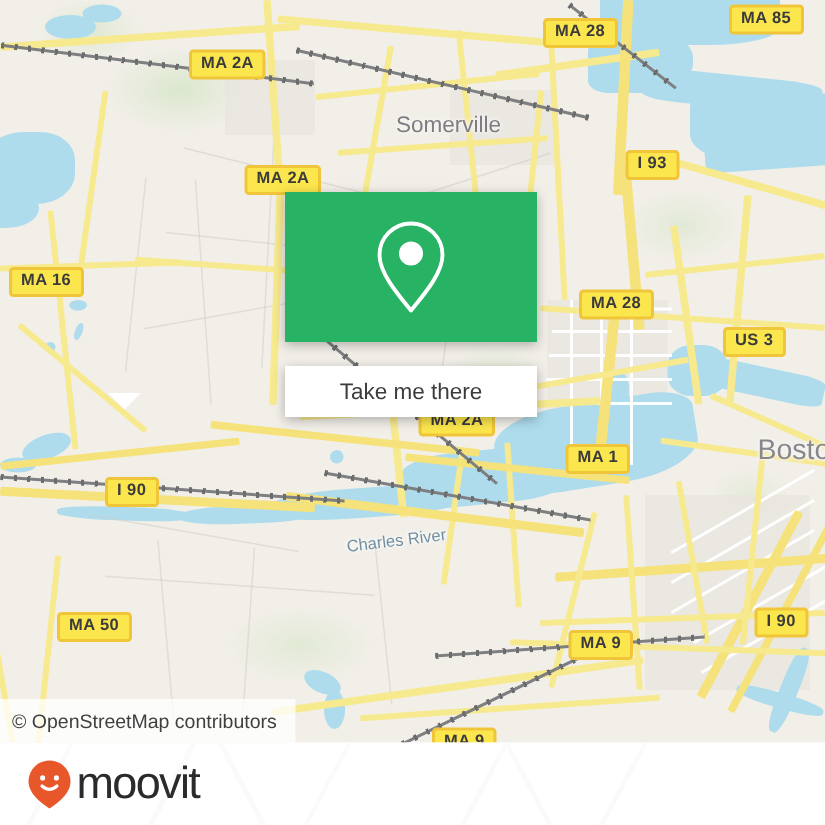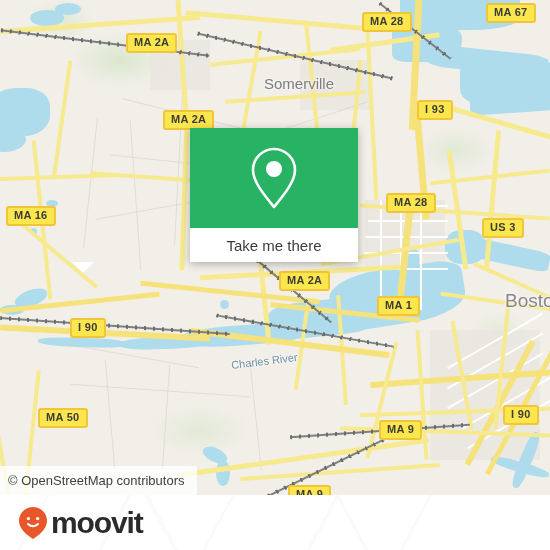--- a/index.html
+++ b/index.html
@@ -111,20 +111,21 @@
   }
   #poi-card-button {
     height: 34px;
     background: #ffffff;
     display: flex;
     align-items: center;
     justify-content: center;
     color: #3c3c3c;
     font-size: 15px;
     position: relative;
+    margin-top: 16px;
   }
   #poi-card-tail {
     position: absolute;
     left: 72px; top: 262px;
     width: 0; height: 0;
     border-left: 11px solid transparent;
     border-right: 11px solid transparent;
     border-top: 11px solid #ffffff;
   }
 
@@ -168,21 +169,21 @@
     white-space: nowrap;
     z-index: 2;
   }
   #moovit-logo {
     position: relative;
     display: flex; align-items: center; gap: 3px;
     z-index: 2;
   }
   #moovit-wordmark {
     font-size: 30px;
-    font-weight: bold;
+    font-weight: normal;
     color: #2b2b2b;
     letter-spacing: -1.1px;
     line-height: 30px;
     text-align: right;
   }
 </style>
 </head>
 <body>
 
 <div id="app">
@@ -320,24 +321,24 @@
     <div class="rail" style="left:0px;top:325px;width:230px;height:2px;transform:rotate(4deg);"></div>
     <div class="rail" style="left:215px;top:330px;width:180px;height:2px;transform:rotate(10deg);"></div>
     <div class="rail" style="left:190px;top:270px;width:160px;height:2px;transform:rotate(40deg);"></div>
     <div class="rail" style="left:290px;top:430px;width:180px;height:2px;transform:rotate(-4deg);"></div>
     <div class="rail" style="left:260px;top:460px;width:160px;height:2px;transform:rotate(-26deg);"></div>
     <div class="rail" style="left:370px;top:30px;width:90px;height:2px;transform:rotate(38deg);"></div>
 
     <div id="shields-layer">
         <div class="shield" style="left: 126px; top: 33px;">MA 2A</div>
         <div class="shield" style="left: 362px; top: 12px;">MA 28</div>
-        <div class="shield" style="left: 486px; top: 3px;">MA 67</div>
+        <div class="shield" style="left: 486px; top: 3px;">MA 85</div>
         <div class="shield" style="left: 163px; top: 110px;">MA 2A</div>
         <div class="shield" style="left: 417px; top: 100px;">I 93</div>
-        <div class="shield" style="left: 6px; top: 178px; margin-top: 28px;">MA 16</div>
+        <div class="shield" style="left: 6px; top: 178px;">MA 16</div>
         <div class="shield" style="left: 386px; top: 193px;">MA 28</div>
         <div class="shield" style="left: 482px; top: 218px;">US 3</div>
         <div class="shield" style="left: 279px; top: 271px;">MA 2A</div>
         <div class="shield" style="left: 377px; top: 296px;">MA 1</div>
         <div class="shield" style="left: 70px; top: 318px;">I 90</div>
         <div class="shield" style="left: 38px; top: 408px;">MA 50</div>
         <div class="shield" style="left: 379px; top: 420px;">MA 9</div>
         <div class="shield" style="left: 503px; top: 405px;">I 90</div>
         <div class="shield" style="left: 288px; top: 485px;">MA 9</div>
       </div>

